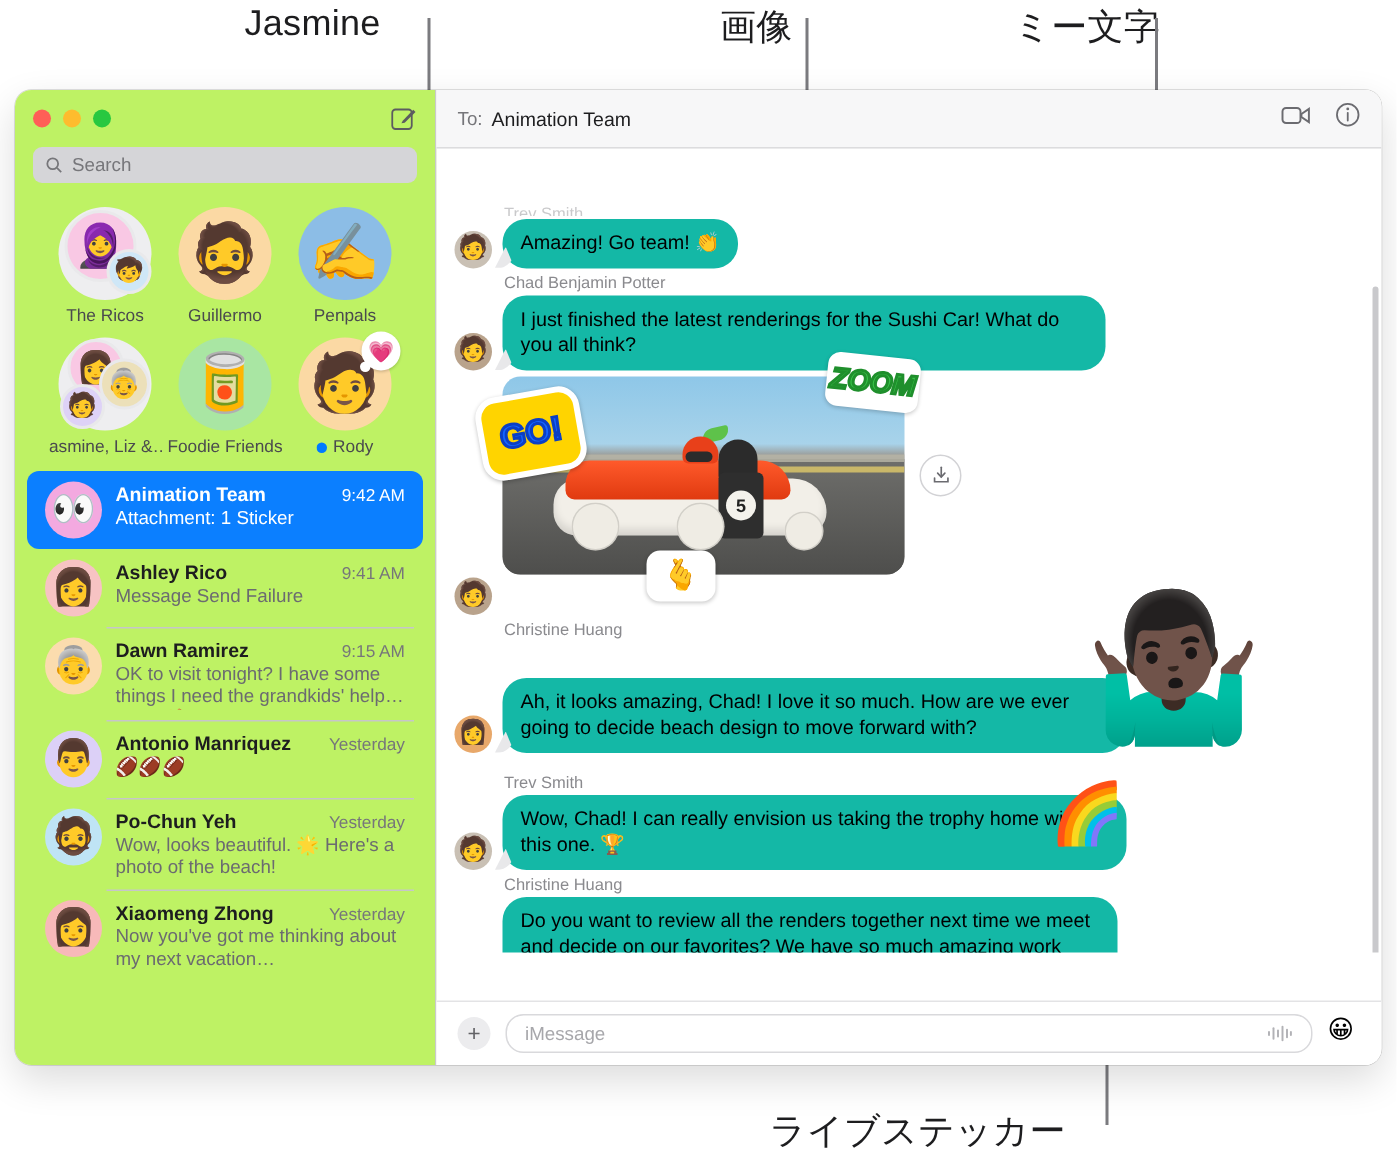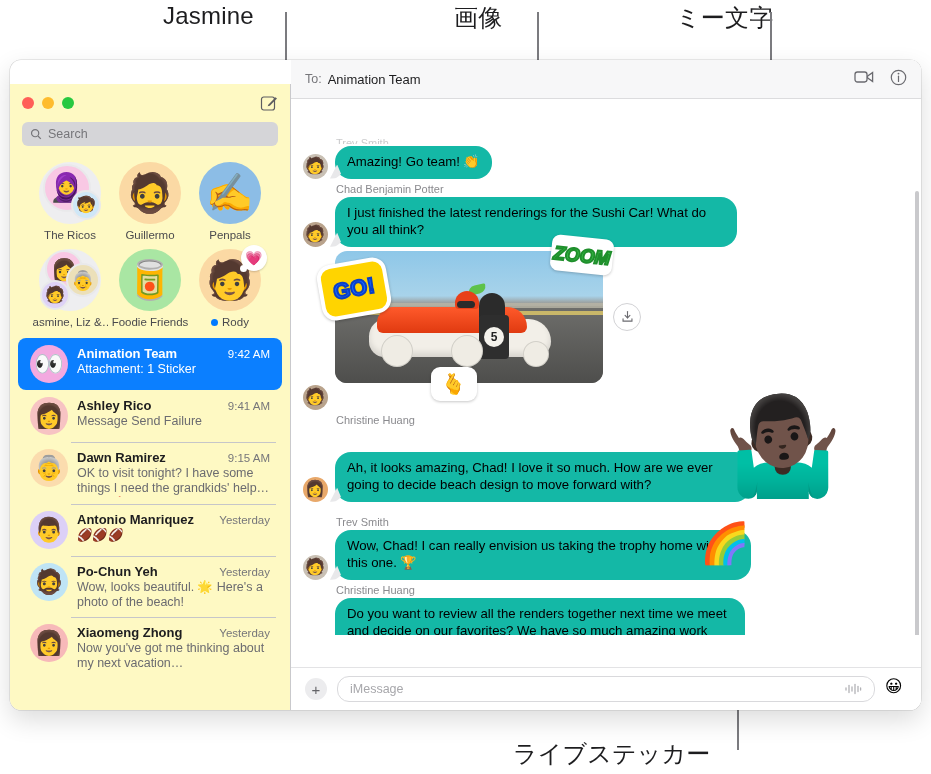--- a/index.html
+++ b/index.html
@@ -31,25 +31,24 @@
     border-radius:11px;
     overflow:hidden;
     box-shadow:0 0 0 .5px rgba(0,0,0,.16), 0 10px 26px rgba(0,0,0,.14);
     display:flex;
     background:#fff;
   }
 
   
   .sidebar{
     width:280px;flex:0 0 280px;
-    background:#fef9c3;
+    background:#bef264;
     border-right:.5px solid #c9c9cc;
     display:flex;flex-direction:column;
     position:relative;
-    margin-top:24px;
   }
   .side-top{height:38px;position:relative;flex:0 0 38px;}
   .traffic{position:absolute;left:12px;top:13px;display:flex;gap:8px;}
   .tl{width:12px;height:12px;border-radius:50%;}
   .tl.r{background:#ff5f57;}
   .tl.y{background:#febc2e;}
   .tl.g{background:#28c840;}
   .compose{
     position:absolute;right:12px;top:10px;width:18px;height:18px;
     color:#5c5c60;
@@ -242,21 +241,21 @@
   .memoji{position:absolute;left:723px;top:398px;width:108px;height:110px;font-size:96px;line-height:1;}
   .rainbow{position:absolute;left:700px;top:523px;width:56px;height:36px;font-size:40px;line-height:1;}
 </style>
 </head>
 <body>
 
 <div class="annot" style="left:163px;top:2px;">Jasmine</div>
 <div class="leader" style="left:285px;top:12px;width:2px;height:240px;"></div>
 <div class="leader" style="left:271px;top:250px;width:16px;height:2px;"></div>
 
-<div class="annot" style="left:454px;top:2px;">画像</div>
+<div class="annot" style="left:480px;top:2px;">画像</div>
 <div class="leader" style="left:537px;top:12px;width:2px;height:215px;"></div>
 
 <div class="annot" style="left:676px;top:2px;">ミー文字</div>
 <div class="leader" style="left:770px;top:12px;width:2px;height:390px;"></div>
 
 <div class="annot" style="left:513px;top:738px;">ライブステッカー</div>
 <div class="leader" style="left:737px;top:535px;width:2px;height:215px;"></div>
 
 <div class="window">
 

